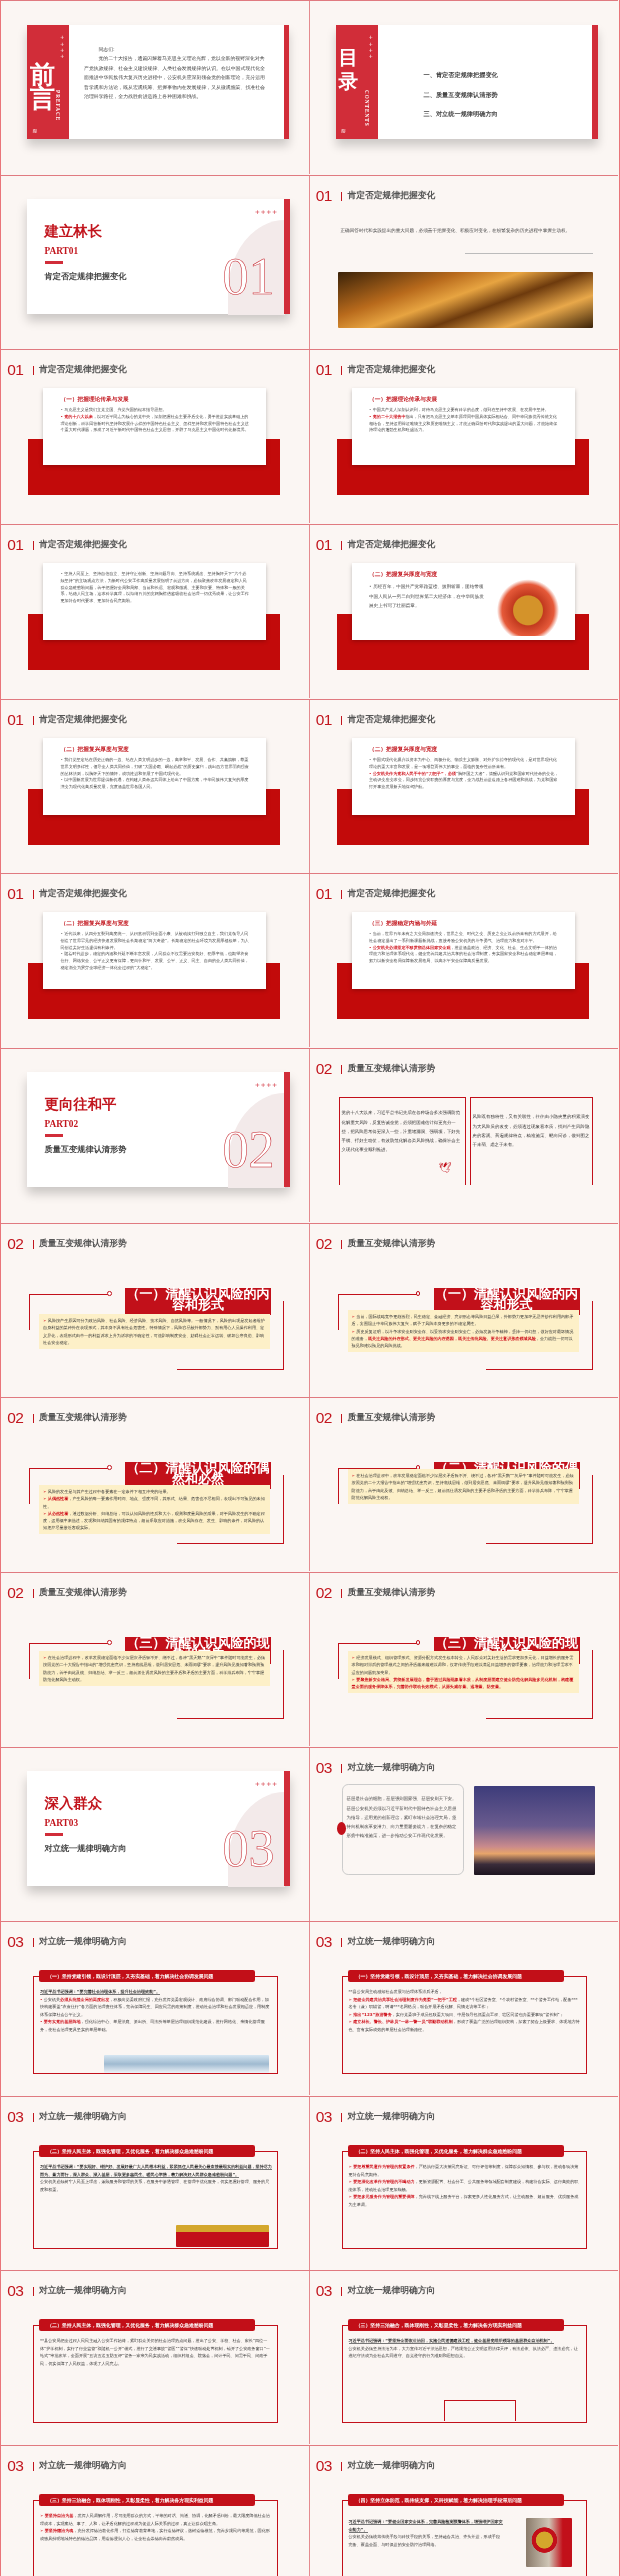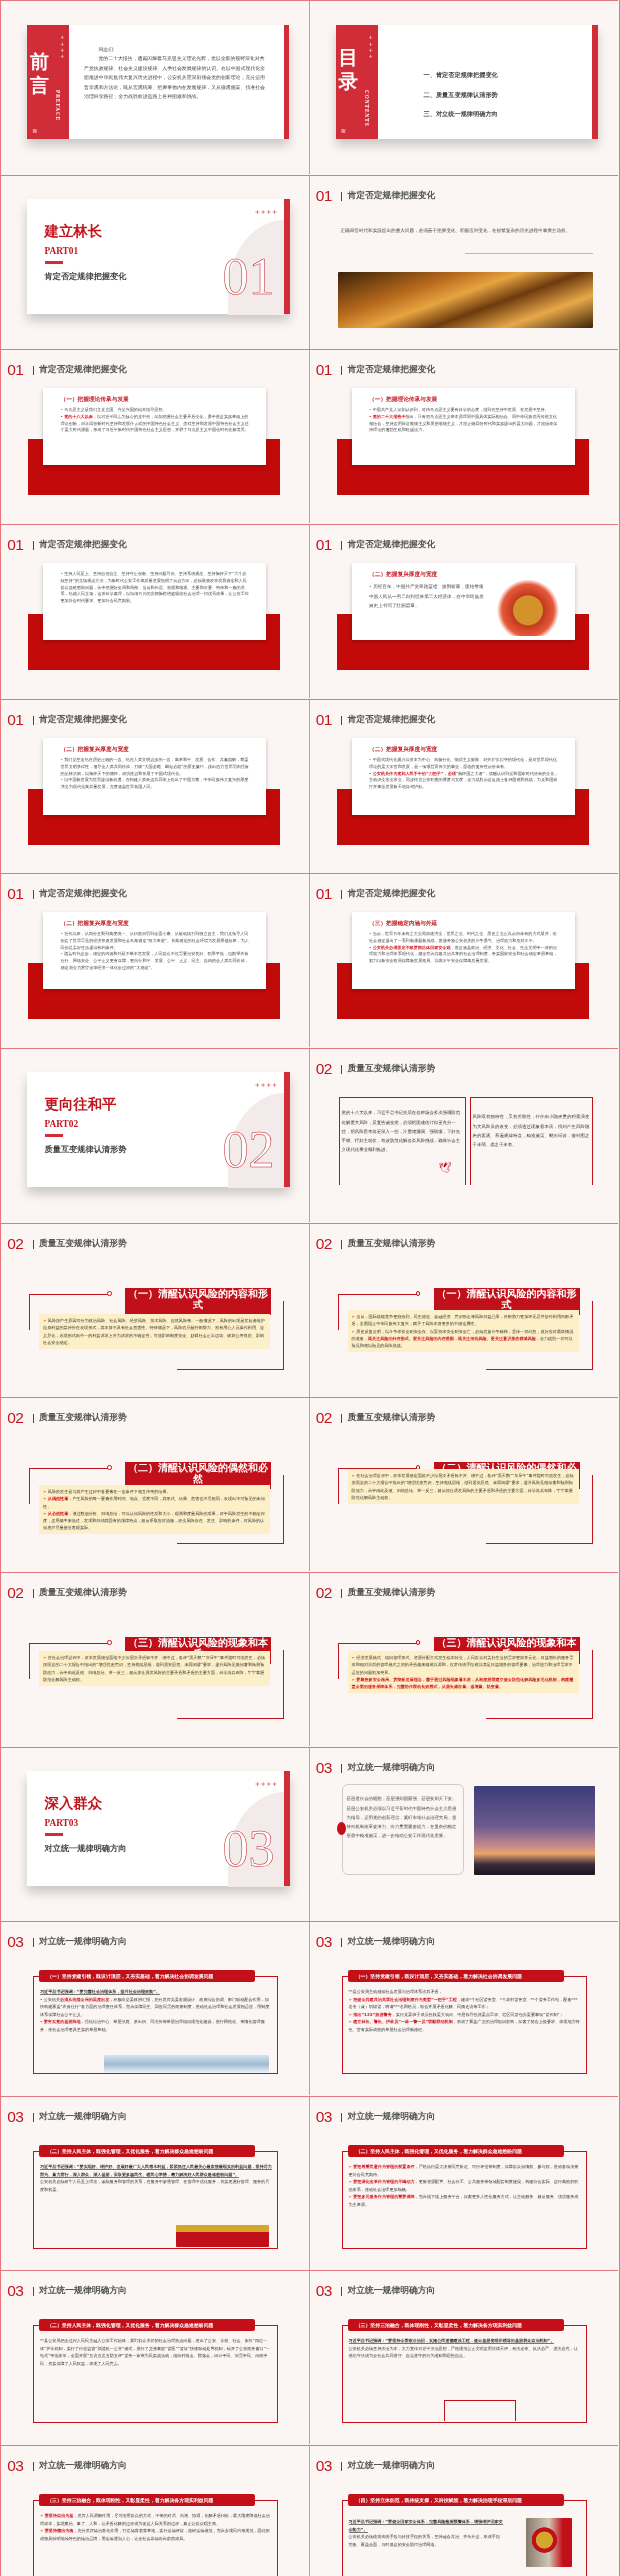--- a/index.html
+++ b/index.html
@@ -35,21 +35,21 @@
 .part .t2{position:absolute;left:17.5px;top:88px;font-family:"Liberation Serif",serif;font-size:13.4px;font-weight:bold;color:#c2161e}
 .part .t3{position:absolute;left:17.5px;top:109px;width:18.5px;height:3.1px;background:#d12d39}
 .part .t4{position:absolute;left:17.5px;top:127px;font-family:"DejaVu Serif",serif;font-size:11.3px;font-weight:bold;color:#444}
 .part .bn{position:absolute;right:15.5px;top:120px;font-family:"Liberation Serif",serif;font-size:77px;line-height:77px;color:#fff;-webkit-text-stroke:0.5px #c2161e}
 
 .c1-base{position:absolute;left:27px;top:89px;width:252px;height:56px;background:#c20a0a;filter:blur(0.3px)}
 .c1-card{position:absolute;left:42px;top:38px;width:223px;height:77px;background:#fff;box-shadow:0 1.5px 4.1px rgba(0,0,0,.25);padding:8.2px 15.5px 5.2px 17.5px}
 .c1-card .h{font-family:"DejaVu Serif",serif;font-size:5.7px;font-weight:bold;color:#c2161e;margin-bottom:3.1px}
 .c1-card .sm{font-size:4.1px;line-height:6.7px}
 
-.tag02{position:absolute;left:124px;top:63px;width:146px;height:27px;background:#c2101a;color:#fff;font-family:Liberation Sans, sans-serif;font-size:10px;line-height:11.3px;text-align:center;font-weight:bold}
+.tag02{position:absolute;left:124px;top:63px;width:146px;height:27px;background:#c2101a;color:#fff;font-family:Liberation Sans, sans-serif;font-size:13px;line-height:11.3px;text-align:center;font-weight:bold}
 .line02{position:absolute;left:28px;top:70px;width:80px;height:1px;background:#c2101a}
 .line02v{position:absolute;left:28px;top:70px;width:1px;height:36px;background:#c2101a}
 .dot02{position:absolute;left:106px;top:67px;width:4.6px;height:4.6px;border:1px solid #c2101a;border-radius:50%;background:#fff}
 .line02b{position:absolute;left:176px;top:145px;width:107px;height:0.5px;background:#c2101a}
 .line02bv{position:absolute;left:282px;top:77px;width:0.5px;height:69px;background:#c2101a}
 .yel{position:absolute;left:38px;width:231px;background:#fdf0c8;padding:3.1px 4.1px;font-size:4.1px;line-height:7.2px;color:#333}
 
 .box03{position:absolute;left:32px;top:54px;width:245px;height:98px;border:0.8px solid #c2101a;background:#fbf6f3}
 .tag03{position:absolute;left:38px;top:48px;width:216px;height:12.4px;background:#c20f18;border-radius:2.1px;color:#fff;font-family:"DejaVu Serif",serif;font-size:4.9px;font-weight:bold;line-height:12.4px;padding-left:8.2px}
 .body03{position:absolute;left:39px;top:66px;width:232px;font-size:4.1px;line-height:7.5px;color:#333}
@@ -60,21 +60,21 @@
 <body>
 
 <div id="grid">
 
   <div class="row" style="top:0">
     <div class="cell left">
       <div style="position:absolute;left:26px;top:58px;width:262px;height:290px;"></div>
       <div class="pref" style="top:24px;height:114px;width:262px">
         <div class="band">
           <div class="deco-plus">+<br>+<br>+<br>+</div>
-          <div class="big-cn" style="top:24px;font-size:19px;line-height:24px;left:3.1px">前言</div>
+          <div class="big-cn" style="top:38px;font-size:25px;line-height:24px;left:3.1px">前言</div>
           <div class="vert-en" style="top:65px;left:28px;font-size:5.2px">PREFACE</div>
           <div class="waves">≋</div>
         </div>
         <div class="rbar"></div>
         <div style="position:absolute;left:57px;top:19.6px;width:185px;font-size:4.9px;line-height:9.5px;color:#444">
           <p style="text-indent:14.4px">同志们:</p>
           <p style="text-indent:14.4px">党的二十大报告，通篇闪耀着马克思主义理论光辉，党以全新的视野深化对共产党执政规律、社会主义建设规律、人类社会发展规律的认识。在以中国式现代化全面推进中华民族伟大复兴历史进程中，公安机关应深刻领会党的创新理论，充分运用哲学观和方法论，既从宏观统筹、把握事物内在发展规律，又从微观施策、找准社会治理科学路径，全力战胜前进道路上各种困难和挑战。</p>
         </div>
       </div>
     </div>

